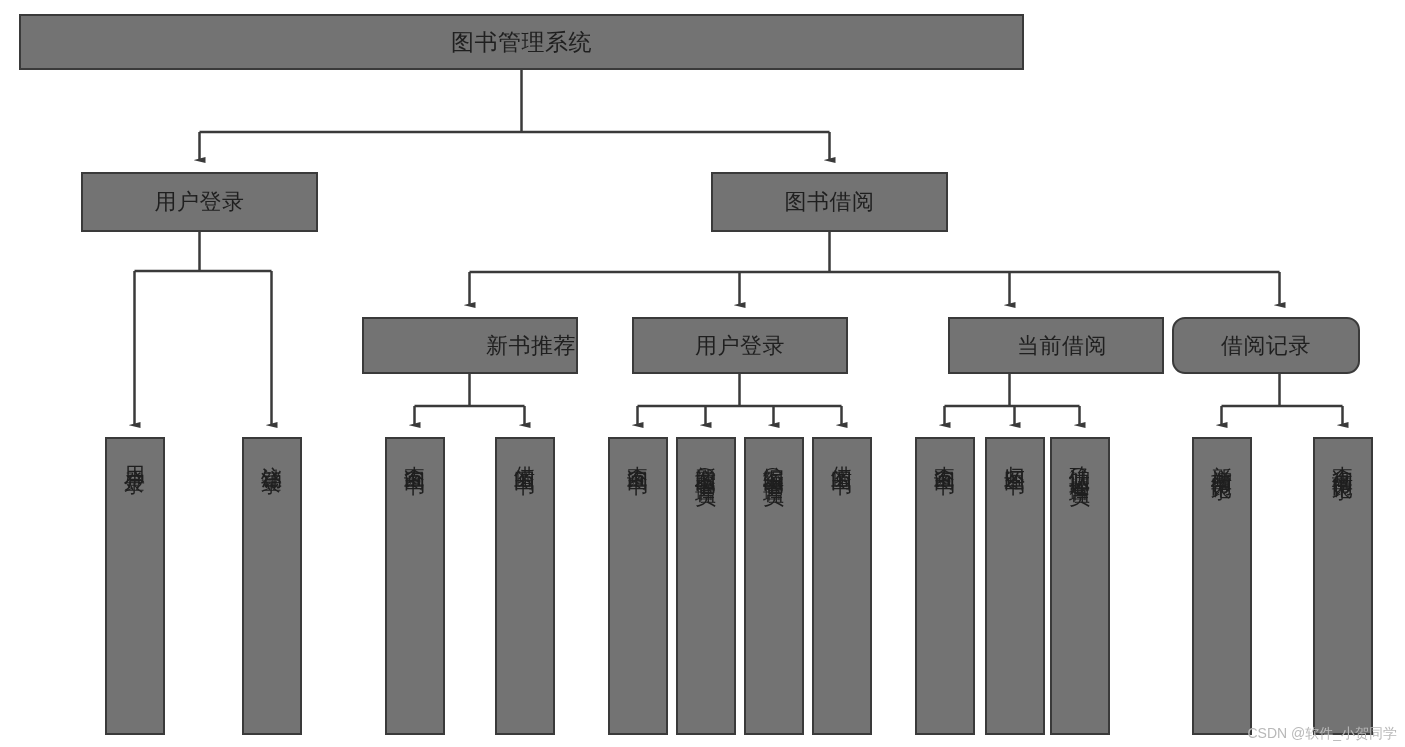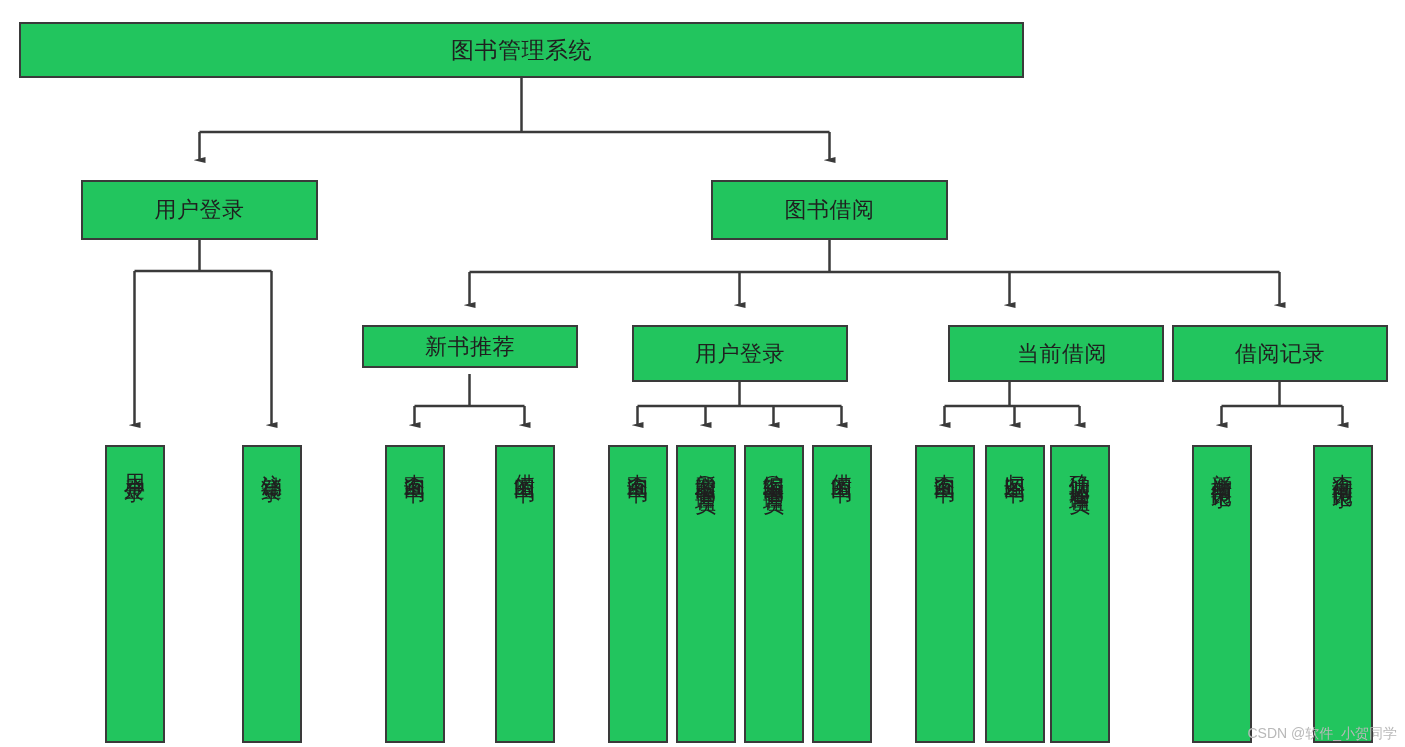--- a/index.html
+++ b/index.html
@@ -25,26 +25,25 @@
     left: 0;
     top: 0;
     width: 1405px;
     height: 747px;
     pointer-events: none;
   }
   .node {
     position: absolute;
     box-sizing: border-box;
     border: 2.5px solid #3a3a3a;
-    background: #22c55e;
+    background: #737373;
     display: flex;
     align-items: center;
     justify-content: center;
     color: #1a1a1a;
-    margin-top: 8px;
   }
   .node-label {
     font-size: 22px;
     line-height: 1.15;
     letter-spacing: 0.5px;
     white-space: nowrap;
     color: #1f1f1f;
   }
   .node.root .node-label { font-size: 23px; }
   .node.level2 .node-label { font-size: 22px; }
@@ -135,30 +134,30 @@
     <span class="node-label">图书管理系统</span>
   </div>
 
   <div class="node level2" style="left:81px; top:172px; width:237px; height:60px;">
     <span class="node-label">用户登录</span>
   </div>
   <div class="node level2" style="left:711px; top:172px; width:237px; height:60px;">
     <span class="node-label">图书借阅</span>
   </div>
 
-  <div class="node level3" style="left:362px; top:317px; width:216px; height:43px;">
+  <div class="node level3" style="left:362px; top:317px; width:216px; height:57px;justify-content:flex-end;">
     <span class="node-label">新书推荐</span>
   </div>
   <div class="node level3" style="left:632px; top:317px; width:216px; height:57px;">
     <span class="node-label">用户登录</span>
   </div>
   <div class="node level3" style="left:948px; top:317px; width:216px; height:57px;padding-left:12px;">
     <span class="node-label">当前借阅</span>
   </div>
-  <div class="node level3" style="left:1172px; top:317px; width:216px; height:57px;">
+  <div class="node level3" style="left:1172px; top:317px; width:188px; height:57px;border-radius:13px;">
     <span class="node-label">借阅记录</span>
   </div>
 
   <div class="node leaf" style="left:105px; top:437px; width:60px; height:298px;">
     <span class="node-label">用户登录</span>
   </div>
   <div class="node leaf" style="left:242px; top:437px; width:60px; height:298px;">
     <span class="node-label">注销登录</span>
   </div>
 

